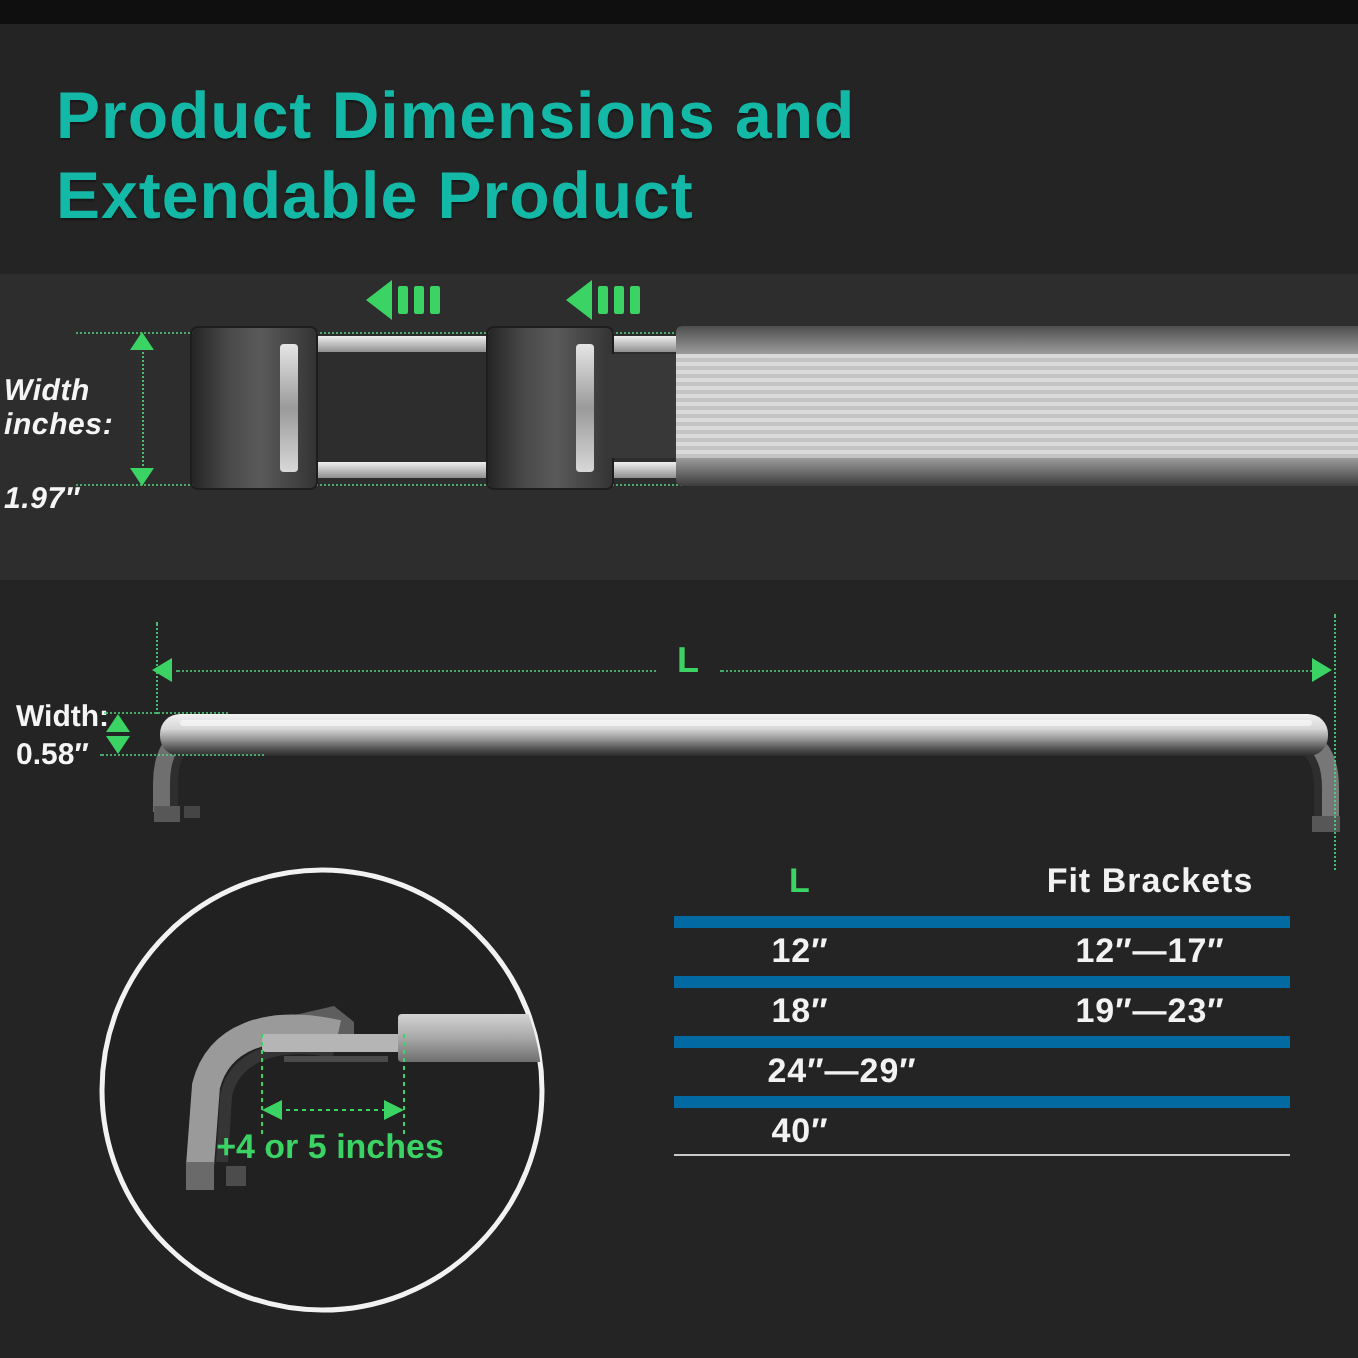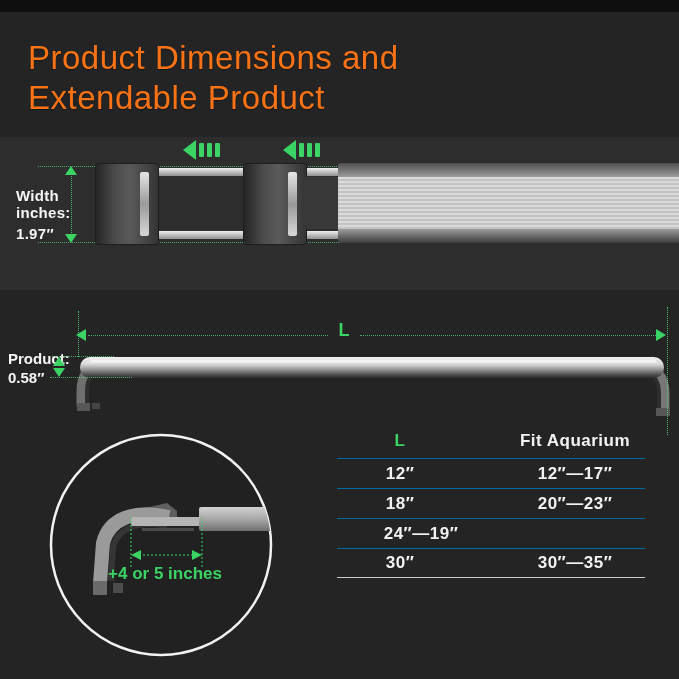--- a/index.html
+++ b/index.html
@@ -3,22 +3,22 @@
 <meta charset="utf-8">
 <style>
   html,body{margin:0;padding:0;background:#242424;}
   *{box-sizing:border-box;}
   body{font-family:"Liberation Sans","DejaVu Sans",sans-serif;}
   .stage{position:relative;width:679px;height:679px;background:#242424;overflow:hidden;}
 
   .top-strip{position:absolute;left:0;top:0;width:679px;height:12px;background:#0f0f0f;}
 
   .page-title{position:absolute;left:28px;top:38px;width:620px;
-    font-size:33px;font-weight:400;line-height:40px;letter-spacing:.5px;
-    color:#f97316;text-shadow:0 1px 1px rgba(0,0,0,.4);}
+    font-size:33px;font-weight:700;line-height:40px;letter-spacing:.5px;
+    color:#14b8a6;text-shadow:0 1px 1px rgba(0,0,0,.4);}
 
   
   .band{position:absolute;left:0;top:137px;width:679px;height:153px;background:#2c2d2c;}
   .dotline-h{position:absolute;border-top:1px dotted rgba(84,214,124,.75);height:0;}
   .dotline-v{position:absolute;border-left:1px dotted rgba(84,214,124,.85);width:0;}
   .tri{position:absolute;width:0;height:0;}
   .tri.up{border-left:6px solid transparent;border-right:6px solid transparent;border-bottom:9px solid #3bd364;}
   .tri.down{border-left:6px solid transparent;border-right:6px solid transparent;border-top:9px solid #3bd364;}
   .tri.left{border-top:6px solid transparent;border-bottom:6px solid transparent;border-right:10px solid #3bd364;}
   .tri.right{border-top:6px solid transparent;border-bottom:6px solid transparent;border-left:10px solid #3bd364;}
@@ -46,21 +46,21 @@
   .l-label{position:absolute;left:331px;top:320px;width:26px;text-align:center;
     color:#3bd364;font-weight:800;font-size:18px;}
   .height-label{position:absolute;left:8px;top:349px;color:#f5f5f5;font-weight:700;font-size:15px;line-height:19px;}
 
   
   .detail-svg{position:absolute;left:47px;top:431px;}
   .detail-svg text{font-family:"Liberation Sans","DejaVu Sans",sans-serif;font-weight:700;}
 
   
   .fit-table{position:absolute;left:337px;top:424px;width:308px;color:#f2f2f2;}
-  .t-row{display:grid;grid-template-columns:126px 1fr;align-items:center;height:30px;border-top:1px solid #0369a1;
+  .t-row{display:grid;grid-template-columns:126px 1fr;align-items:center;height:30px;border-top:6px solid #0369a1;
     font-size:17px;font-weight:700;letter-spacing:.5px;}
   .t-row.header{height:34px;border-top:none;}
   .t-row:last-child{border-bottom:1px solid #c9c9c9;}
   .cell-l{text-align:center;}
   .cell-fit{text-align:center;padding-left:42px;}
   .t-row.header .cell-l{color:#3bd364;font-size:17px;}
   .t-row.header .cell-fit{font-size:17px;}
 
   .sideview-svg{position:absolute;left:0;top:300px;}
 </style>
@@ -107,24 +107,24 @@
     <div class="module" style="left:244px;">
       <span class="strip"></span>
     </div>
     <div class="connector" style="left:304px;width:34px;"></div>
     <div class="mainbar" style="left:338px;width:341px;">
       <div class="edge-top"></div>
       <div class="face"></div>
       <div class="edge-bottom"></div>
     </div>
 
-    <div class="dim-label" style="left:16px;top:50px;">
+    <div class="dim-label" style="left:2px;top:50px;font-style:italic;">
       <div>Width</div>
       <div>inches:</div>
-      <div style="margin-top:4px;">1.97″</div>
+      <div style="margin-top:20px;">1.97″</div>
     </div>
 
   </div>
 
   <svg class="sideview-svg" width="679" height="145" viewBox="0 0 679 145">
     <defs>
       <linearGradient id="barGrad" x1="0" y1="0" x2="0" y2="1">
         <stop offset="0" stop-color="#f2f2f2"></stop>
           <stop offset="0.35" stop-color="#d7d7d7"></stop>
         <stop offset="0.6" stop-color="#969696"></stop>
@@ -148,21 +148,21 @@
 
   <div class="dotline-v" style="left:78px;top:311px;height:46px;"></div>
   <div class="dotline-v" style="left:667px;top:307px;height:128px;"></div>
   <div class="tri left" style="left:76px;top:329px;"></div>
   <div class="dotline-h" style="left:88px;top:335px;width:240px;"></div>
   <div class="l-label">L</div>
   <div class="dotline-h" style="left:360px;top:335px;width:296px;"></div>
   <div class="tri right" style="left:656px;top:329px;"></div>
 
   <div class="height-label">
-    <div>Product:</div>
+    <div>Width:</div>
     <div>0.58″</div>
   </div>
   <div class="dotline-h" style="left:52px;top:356px;width:62px;"></div>
   <div class="dotline-h" style="left:50px;top:377px;width:82px;"></div>
   <div class="tri up" style="left:53px;top:357px;"></div>
   <div class="tri down" style="left:53px;top:368px;"></div>
 
   <svg class="detail-svg" width="228" height="228" viewBox="0 0 228 228">
     <defs>
       <linearGradient id="grayGrad" x1="0" y1="0" x2="0" y2="1">
@@ -192,32 +192,31 @@
       <line x1="92" y1="124" x2="147" y2="124" stroke="#3bd364" stroke-width="1" stroke-dasharray="2 2"></line>
       <polygon points="84,124 94,119 94,129" fill="#3bd364"></polygon>
       <polygon points="155,124 145,119 145,129" fill="#3bd364"></polygon>
       <text x="118" y="148" text-anchor="middle" font-size="17" fill="#3bd364">+4 or 5 inches</text>
     </g>
   </svg>
 
   <div class="fit-table">
     <div class="t-row header">
       <div class="cell-l">L</div>
-      <div class="cell-fit">Fit Aquarium</div>
+      <div class="cell-fit">Fit Brackets</div>
     </div>
     <div class="t-row">
       <div class="cell-l">12″</div>
       <div class="cell-fit">12″—17″</div>
     </div>
     <div class="t-row">
       <div class="cell-l">18″</div>
-      <div class="cell-fit">20″—23″</div>
-    </div>
-    <div class="t-row">
-      <div class="cell-fit">24″—19″</div>
-    </div>
-    <div class="t-row">
-      <div class="cell-l">30″</div>
-      <div class="cell-fit">30″—35″</div>
+      <div class="cell-fit">19″—23″</div>
+    </div>
+    <div class="t-row">
+      <div class="cell-fit">24″—29″</div>
+    </div>
+    <div class="t-row">
+      <div class="cell-l">40″</div>
     </div>
   </div>
 
 </div>
 
 </body></html>

